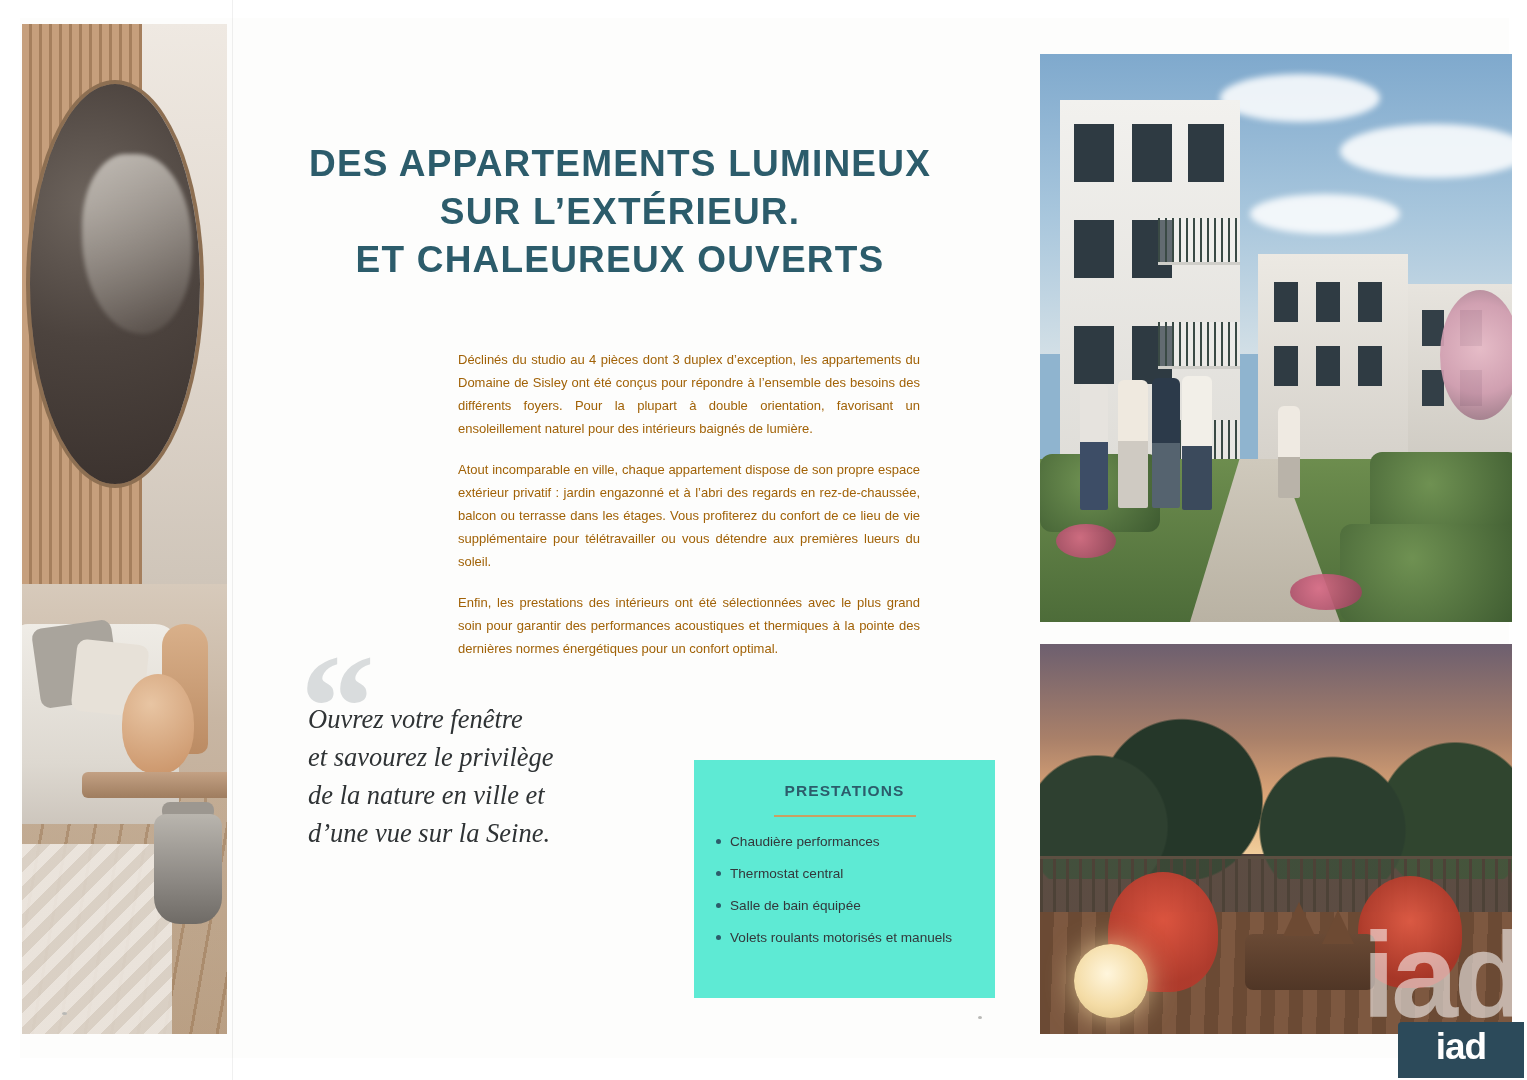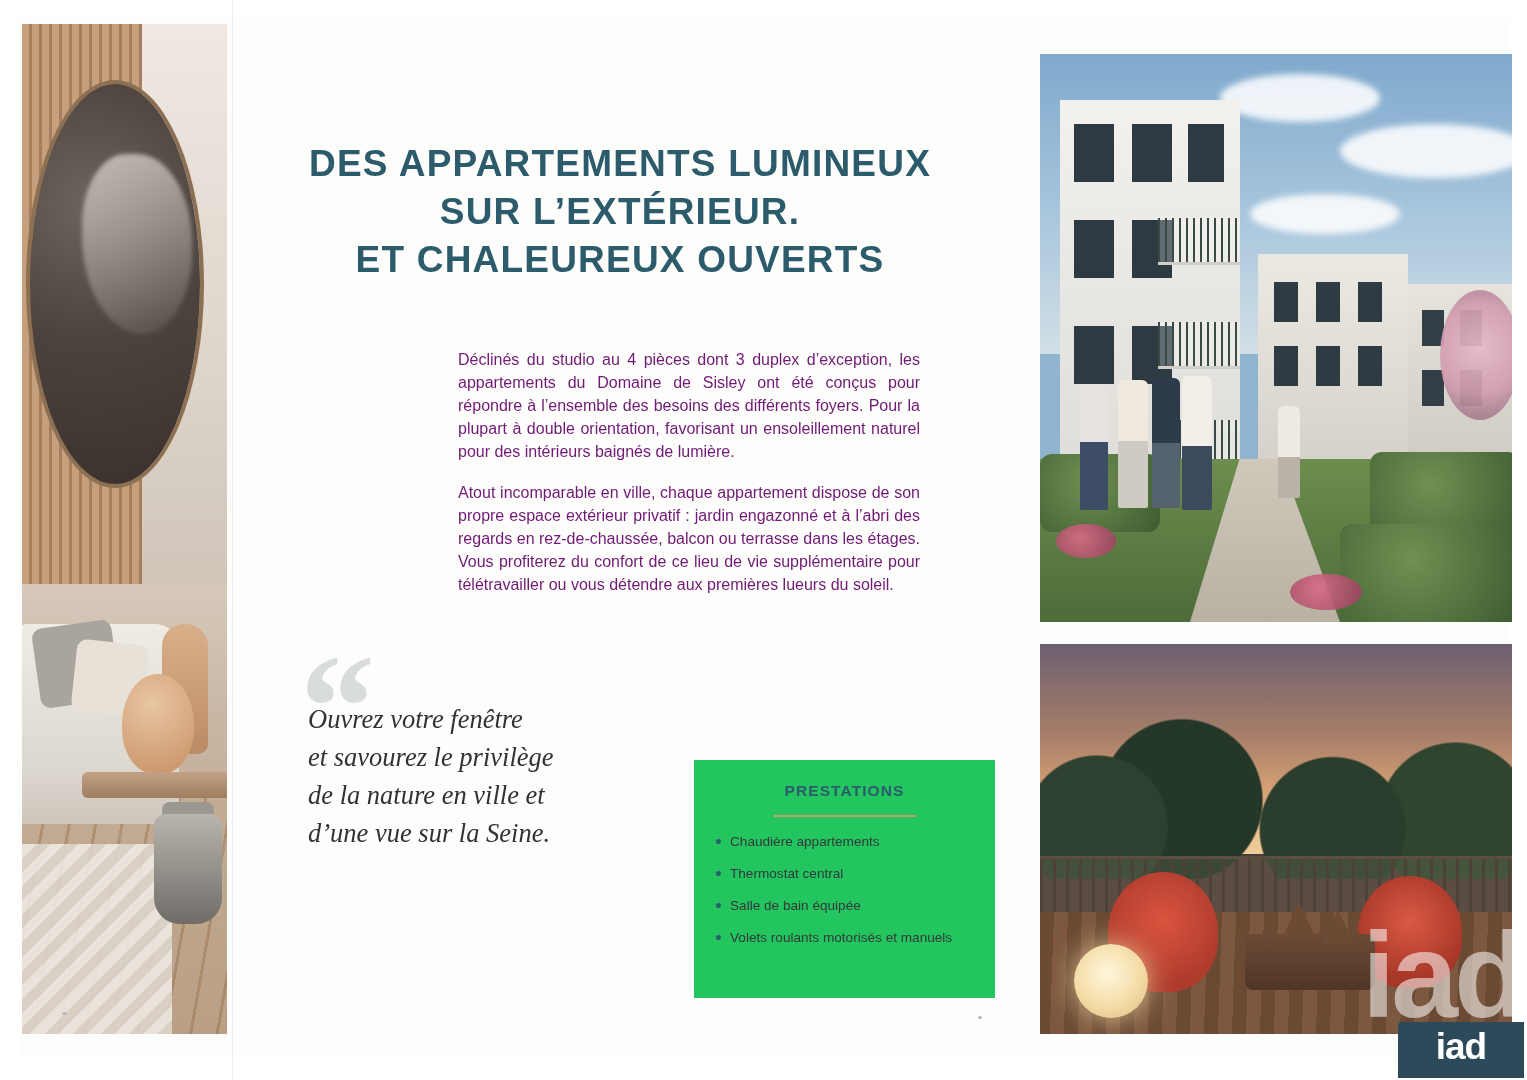--- a/index.html
+++ b/index.html
@@ -136,22 +136,22 @@
     line-height: 48px;
     letter-spacing: 1.2px;
   }
 
   
   .body-copy {
     position: absolute;
     left: 458px;
     top: 348px;
     width: 462px;
-    color: #701a75;
-    font-size: 16px;
+    color: #a16207;
+    font-size: 13px;
     line-height: 23px;
     text-align: justify;
   }
   .body-copy p { margin: 0 0 18px 0; }
 
   
   .quote-mark {
     position: absolute;
     left: 300px;
     top: 632px;
@@ -174,21 +174,21 @@
     color: #2f3335;
   }
 
   
   .prestations {
     position: absolute;
     left: 694px;
     top: 760px;
     width: 301px;
     height: 238px;
-    background: #22c55e;
+    background: #5eead4;
   }
   .prestations-title {
     position: absolute;
     left: 0; top: 22px;
     width: 301px;
     text-align: center;
     color: #2c5c6b;
     font-weight: bold;
     font-size: 15.5px;
     letter-spacing: 1.1px;
@@ -427,35 +427,36 @@
 
   <div class="headline">
     <div>DES APPARTEMENTS LUMINEUX</div>
     <div>SUR L’EXTÉRIEUR.</div>
     <div>ET CHALEUREUX OUVERTS</div>
   </div>
 
   <div class="body-copy">
     <p>Déclinés du studio au 4 pièces dont 3 duplex d’exception, les appartements du Domaine de Sisley ont été conçus pour répondre à l’ensemble des besoins des différents foyers. Pour la plupart à double orientation, favorisant un ensoleillement naturel pour des intérieurs baignés de lumière.</p>
     <p>Atout incomparable en ville, chaque appartement dispose de son propre espace extérieur privatif : jardin engazonné et à l’abri des regards en rez-de-chaussée, balcon ou terrasse dans les étages. Vous profiterez du confort de ce lieu de vie supplémentaire pour télétravailler ou vous détendre aux premières lueurs du soleil.</p>
+    <p>Enfin, les prestations des intérieurs ont été sélectionnées avec le plus grand soin pour garantir des performances acoustiques et thermiques à la pointe des dernières normes énergétiques pour un confort optimal.</p>
   </div>
 
   <div class="quote-mark">“</div>
   <div class="quote-text">
     <div>Ouvrez votre fenêtre</div>
     <div>et savourez le privilège</div>
     <div>de la nature en ville et</div>
     <div>d’une vue sur la Seine.</div>
   </div>
 
   <div class="prestations">
     <div class="prestations-title">PRESTATIONS</div>
     <div class="prestations-rule"></div>
     <ul class="prestations-list">
-      <li>Chaudière appartements</li>
+      <li>Chaudière performances</li>
       <li>Thermostat central</li>
       <li>Salle de bain équipée</li>
       <li>Volets roulants motorisés et manuels</li>
     </ul>
   </div>
 
   <div class="photo-residence">
     <div class="sky"></div>
     <div class="cloud" style="left:180px; top:20px; width:160px; height:48px;"></div>
     <div class="cloud" style="left:300px; top:70px; width:190px; height:54px;"></div>

